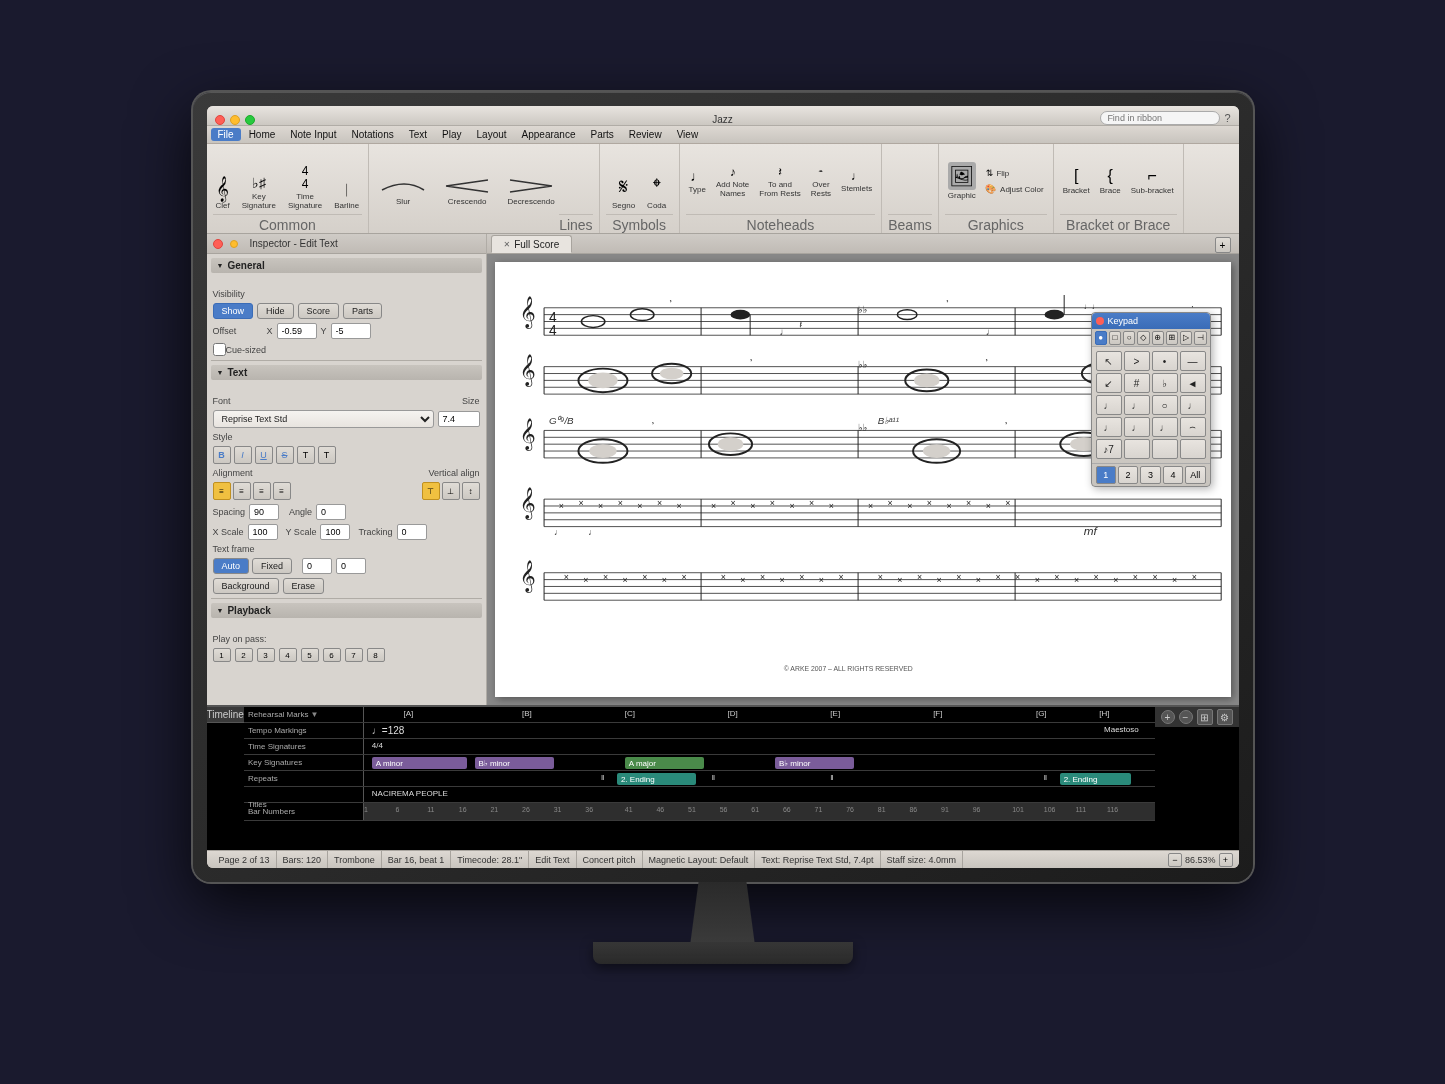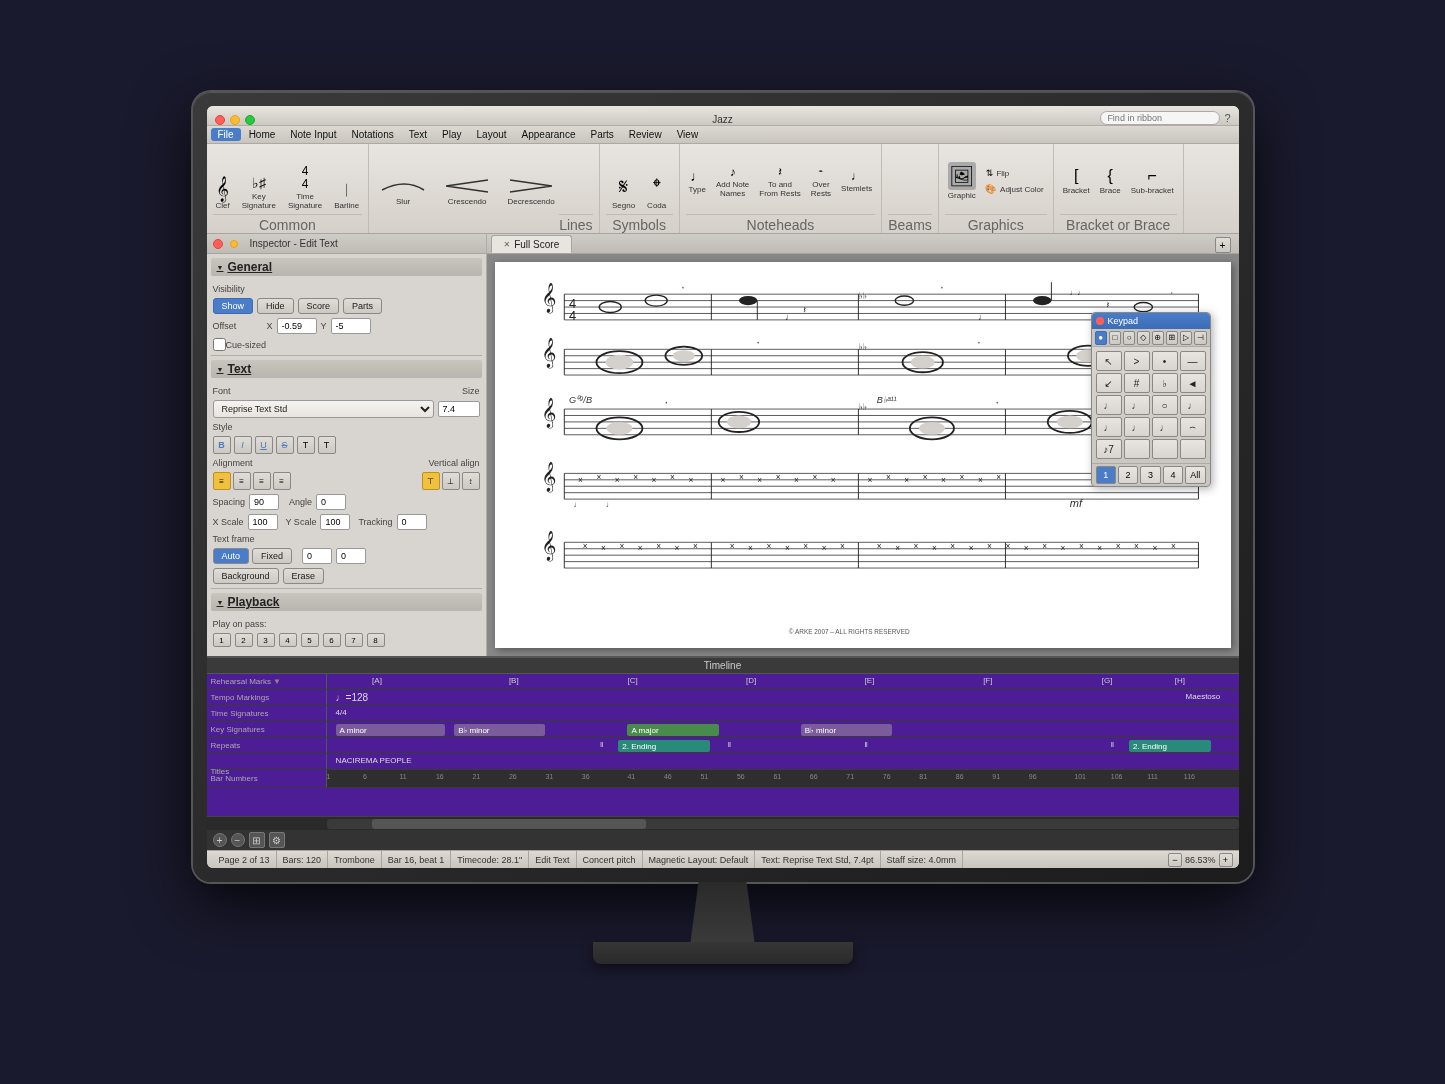--- a/index.html
+++ b/index.html
@@ -226,29 +226,28 @@
 
     .inspector-body {
       flex: 1;
       overflow-y: auto;
       padding: 4px;
     }
 
     .section-header {
       background: linear-gradient(to bottom, #c8c4be, #b8b4ae);
       padding: 2px 6px;
-      font-size: 12px;
+      font-size: 10px;
       font-weight: bold;
       color: #222;
       border-radius: 2px;
-      margin-bottom: 8px;
+      margin-bottom: 16px;
       display: flex;
       align-items: center;
       gap: 4px;
-      text-decoration: underline;
     }
 
     .section-header::before {
       content: '▼';
       font-size: 7px;
     }
 
     .prop-row {
       display: flex;
       align-items: center;
@@ -555,25 +554,25 @@
       cursor: pointer;
     }
 
     .keypad-num-btn.active {
       background: #4a7cc7;
       color: white;
     }
 
     
     .timeline {
-      height: 194px;
-      background: #4c1d95;
+      height: 145px;
+      background: #000000;
       border-top: 2px solid #555;
       display: flex;
-      flex-direction: column;
+      flex-direction: row;
     }
 
     .timeline-header {
       height: 16px;
       background: #3a3a3a;
       display: flex;
       align-items: center;
       justify-content: center;
       border-bottom: 1px solid #555;
     }

